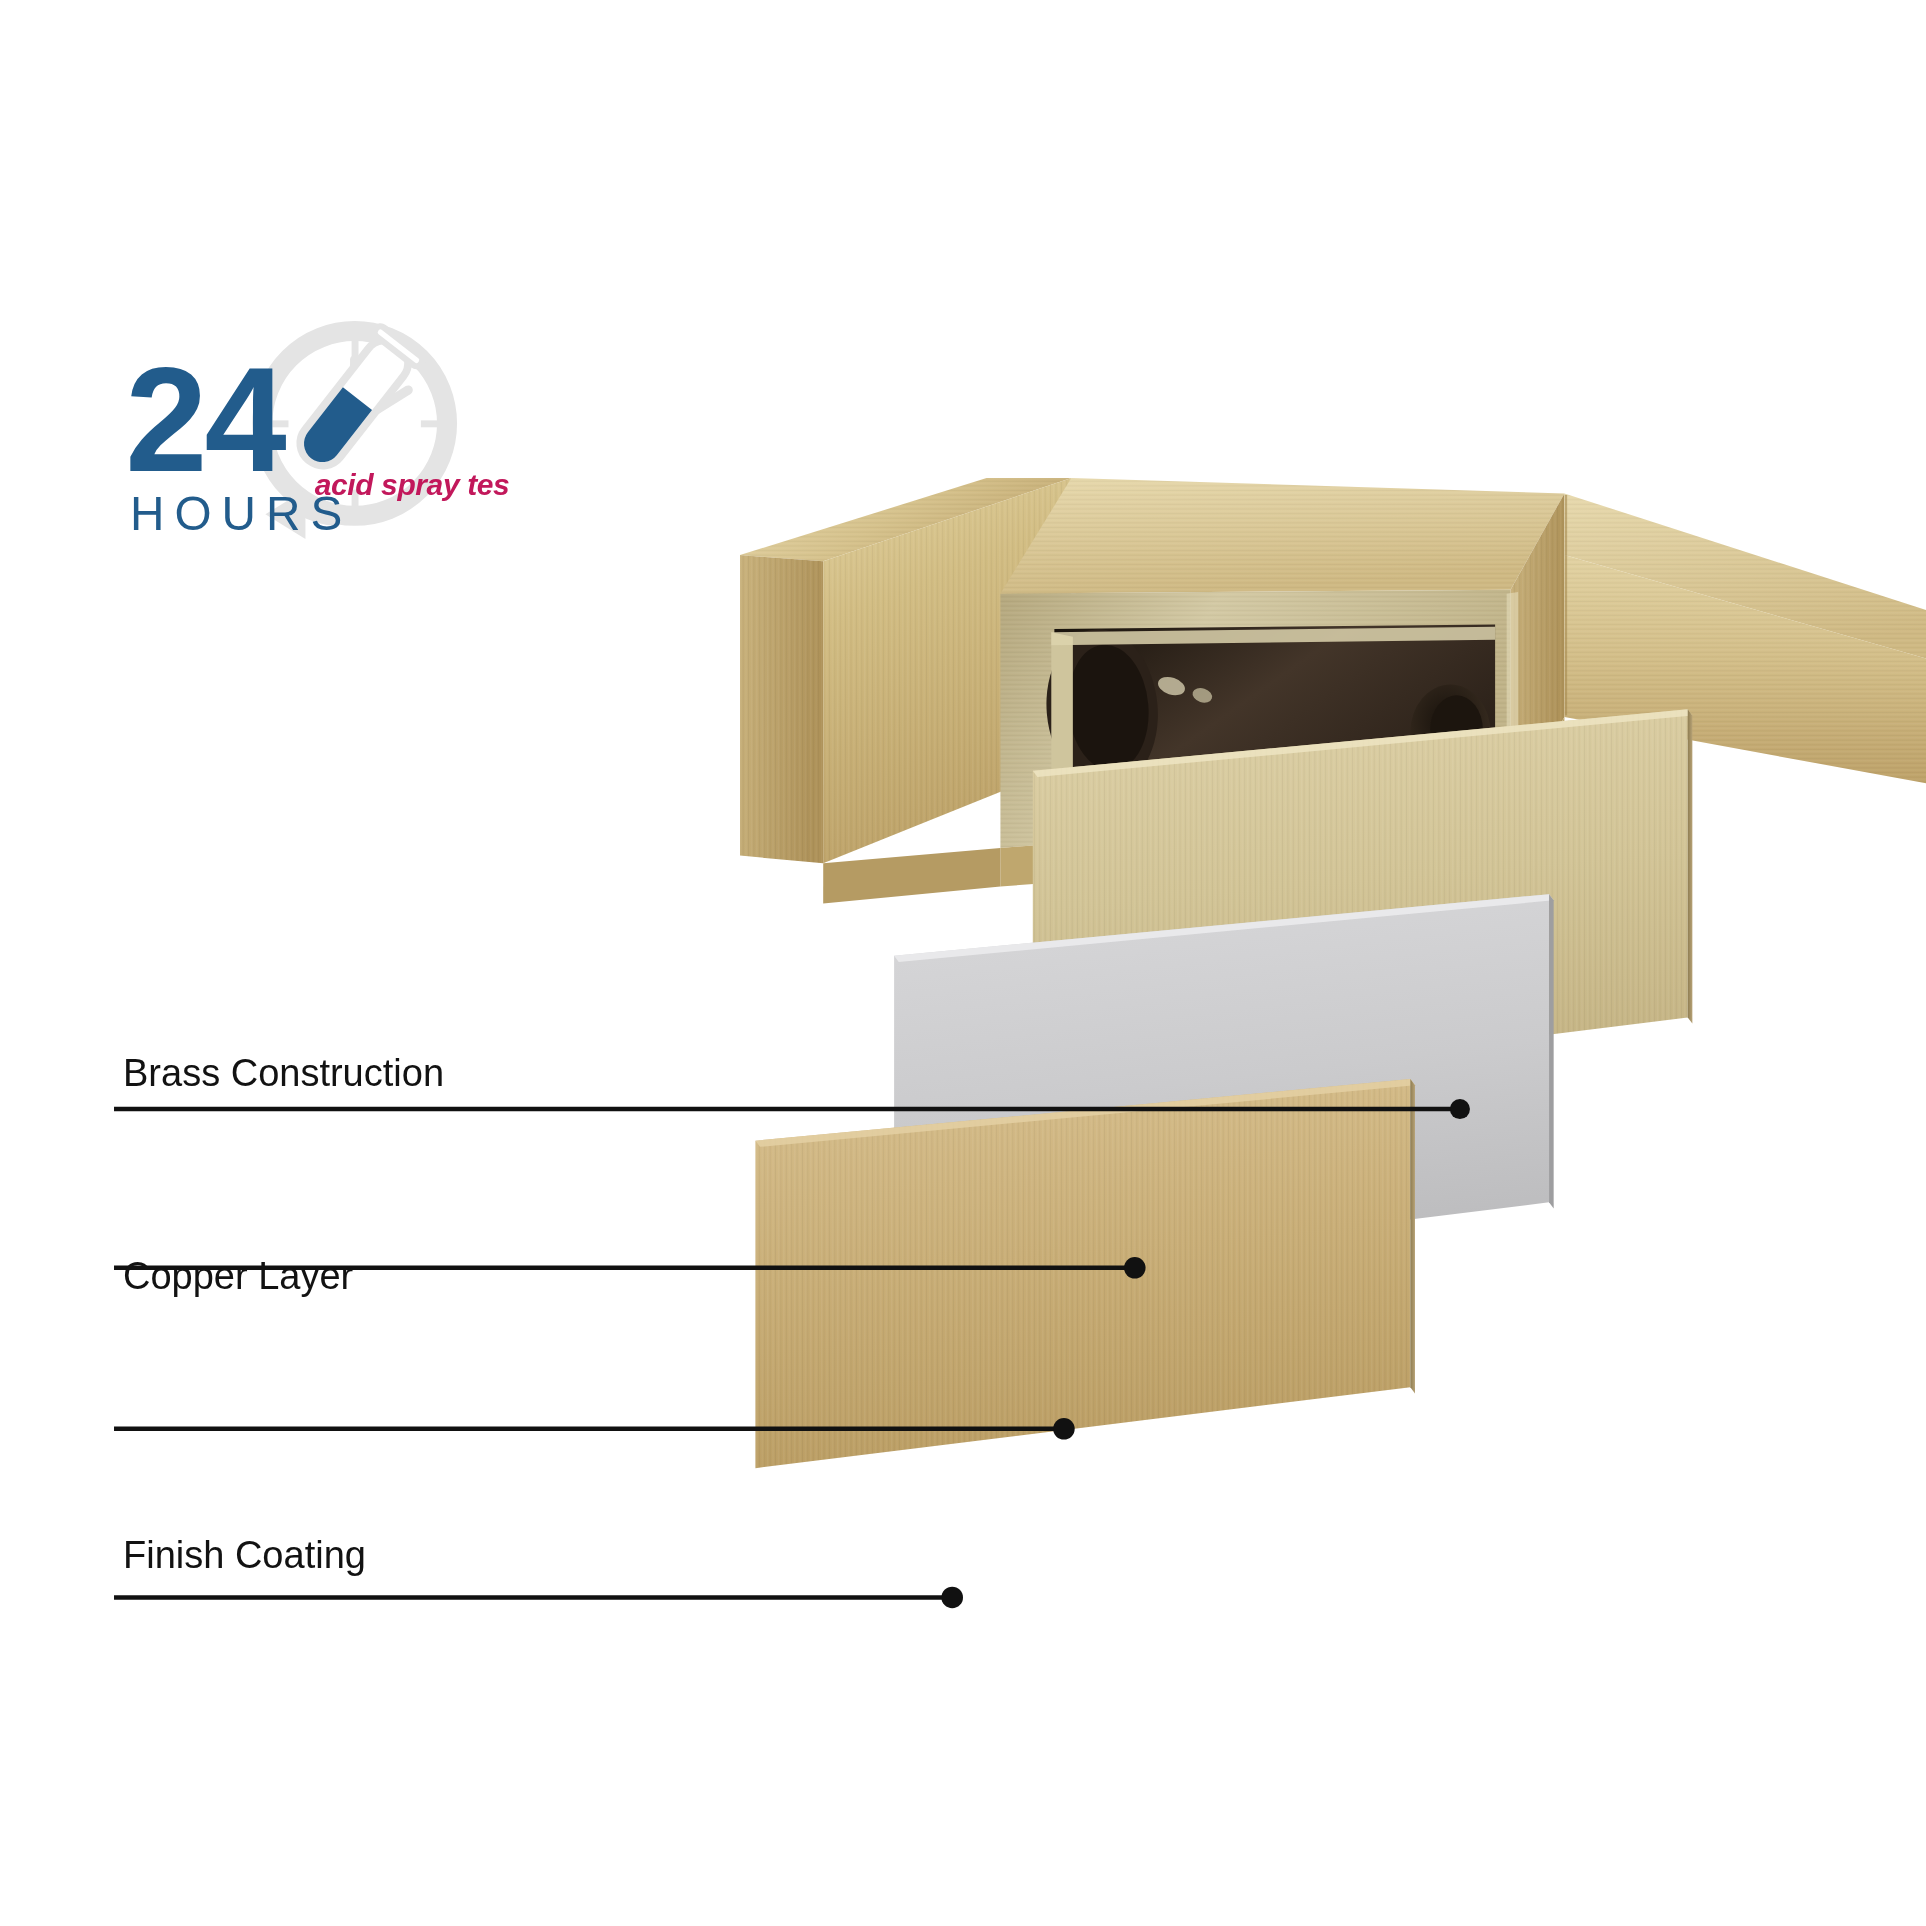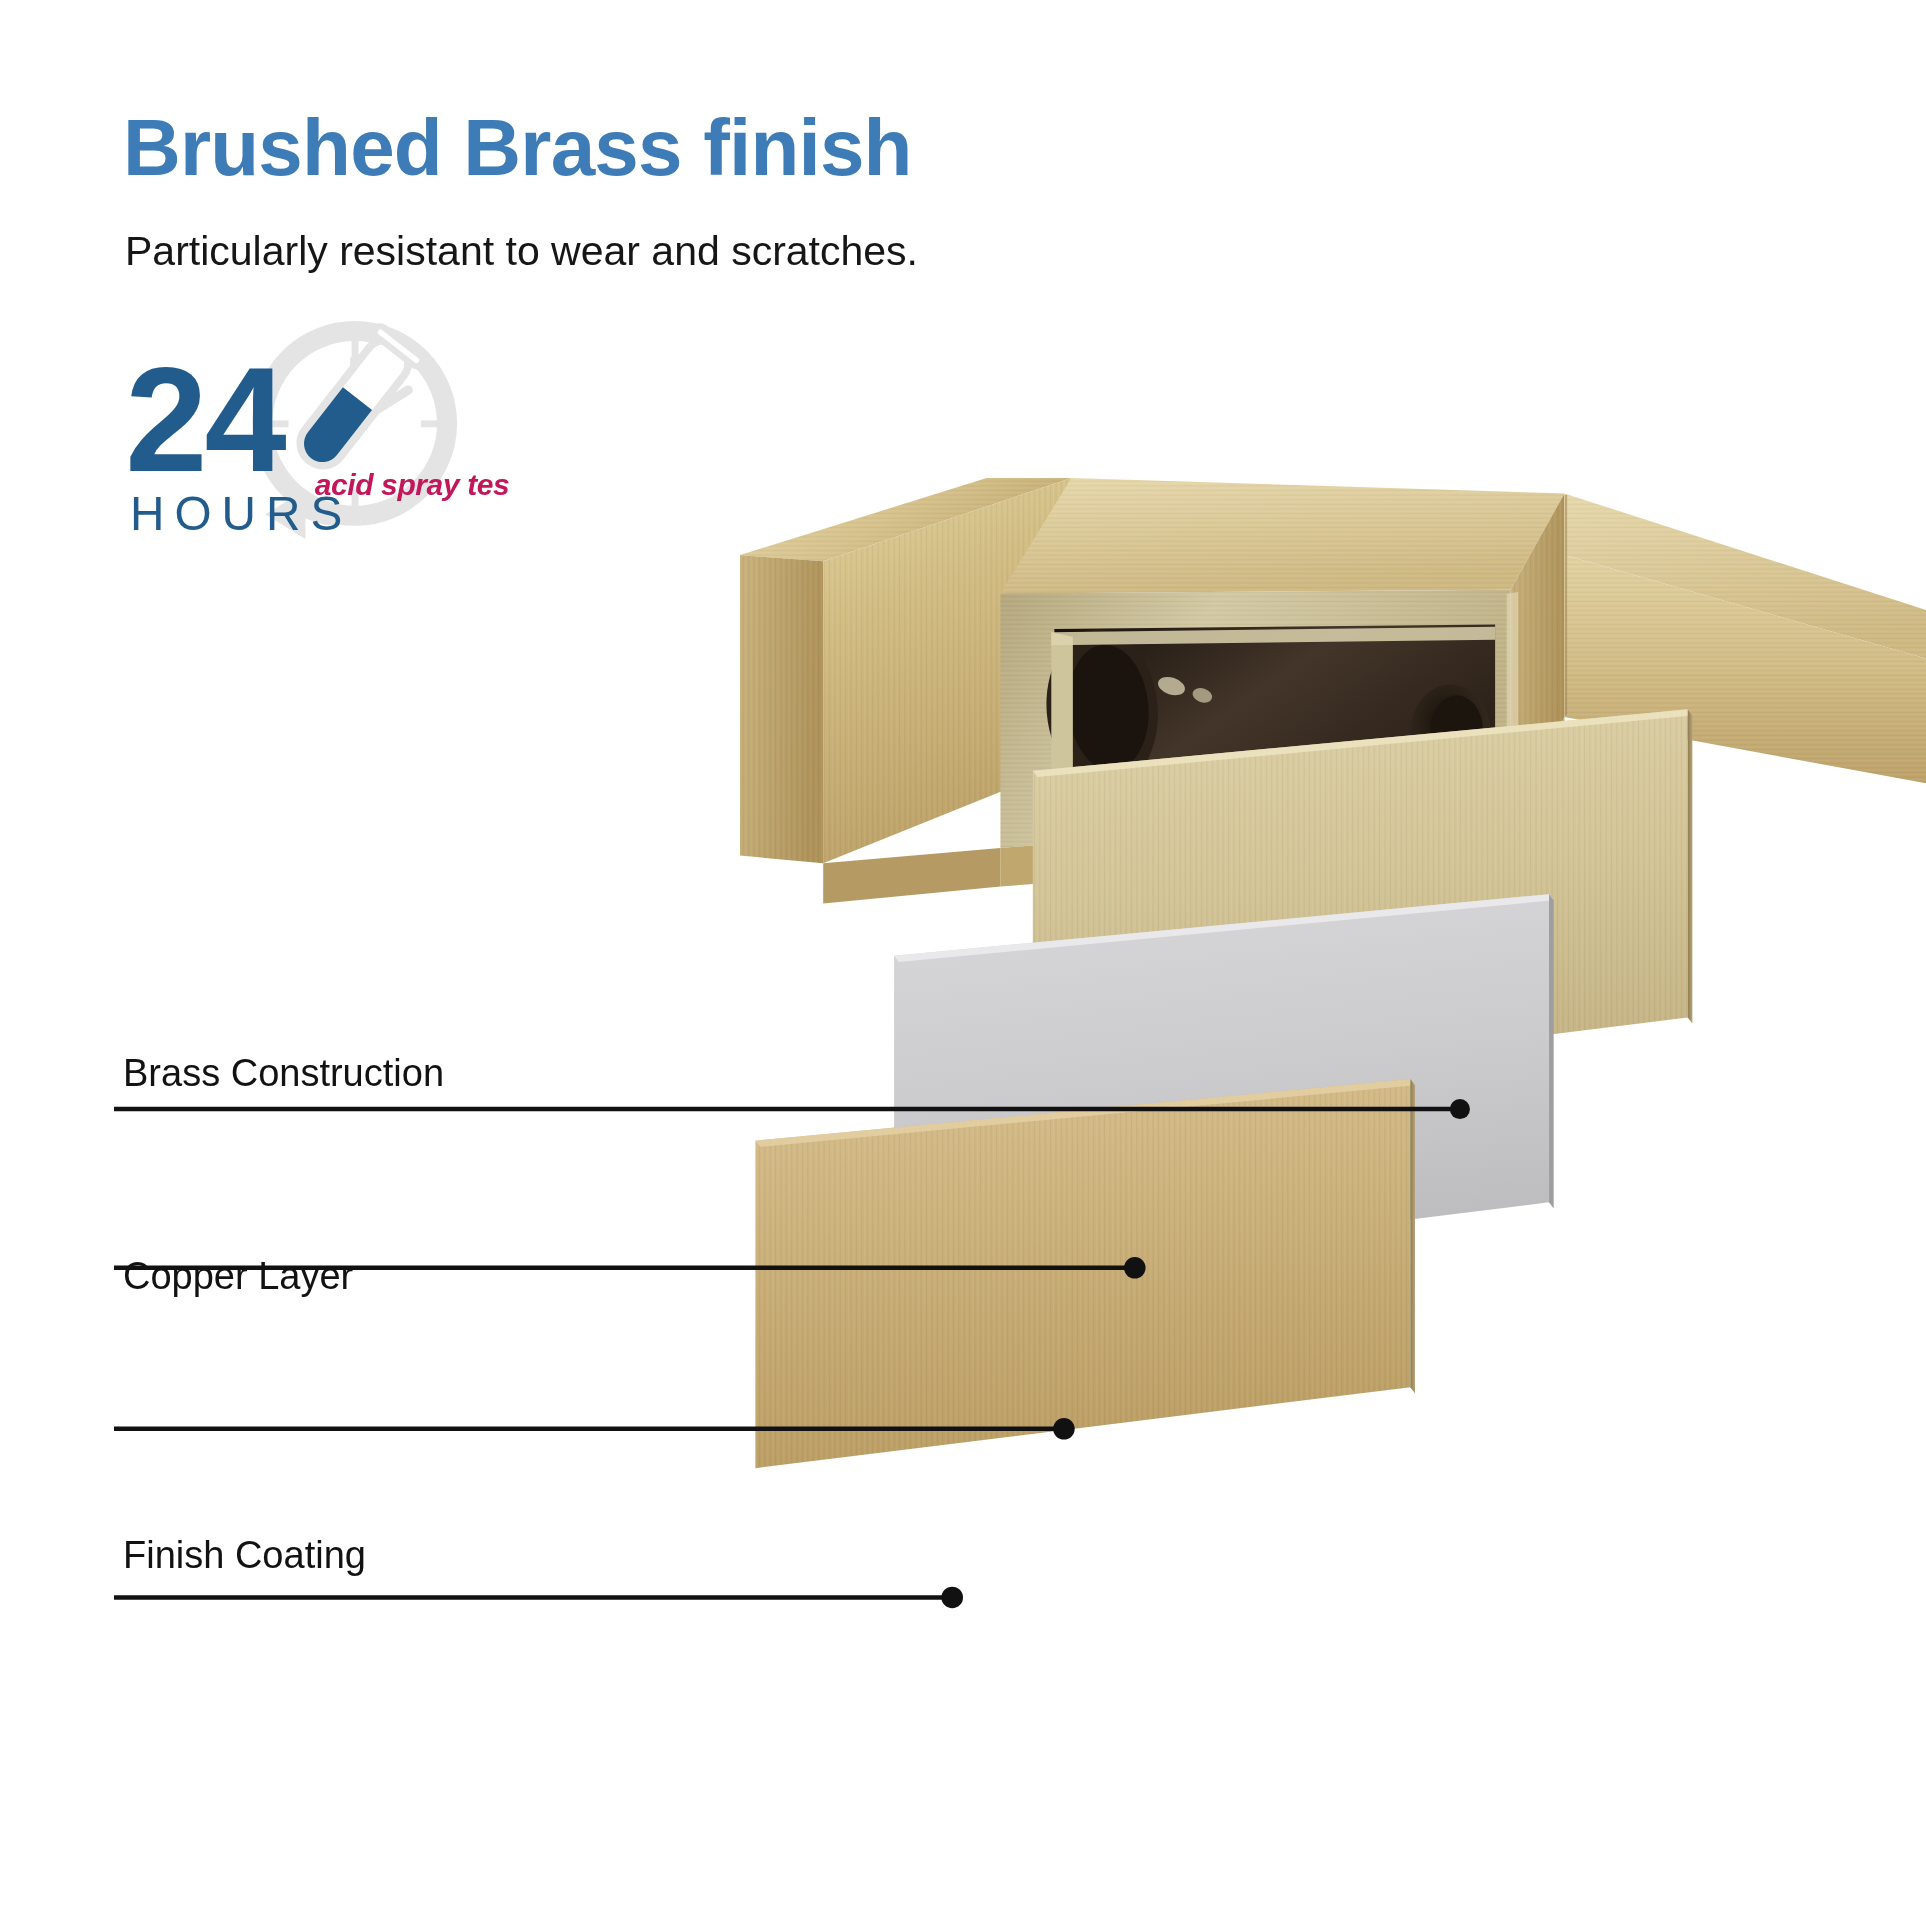--- a/index.html
+++ b/index.html
@@ -40,22 +40,20 @@
     position:absolute; font-size:38px; color:#121212;
     white-space:nowrap; line-height:1; font-weight:400;
   }
   .callouts svg { position:absolute; left:0; top:0; width:1926px; height:1926px; }
 </style>
 </head>
 <body>
 
 <div id="stage">
 
-  <div class="headline">Brushed Brass finish</div>
-  <div class="subhead">Particularly resistant to wear and scratches.</div>
 
   <div class="badge">
     <svg viewBox="0 0 520 330" xmlns="http://www.w3.org/2000/svg">
       <defs>
         <clipPath id="clockClip">
           <circle cx="320" cy="150" r="135"></circle>
         </clipPath>
       </defs>
 
       <g>

